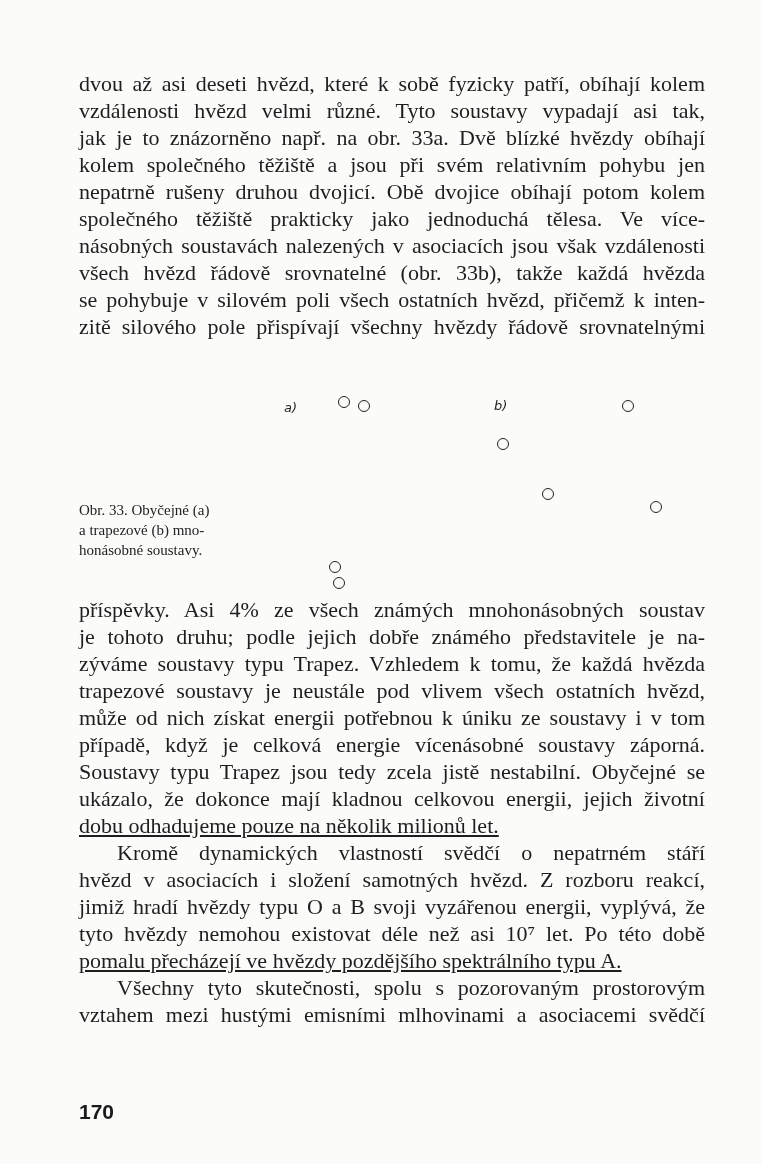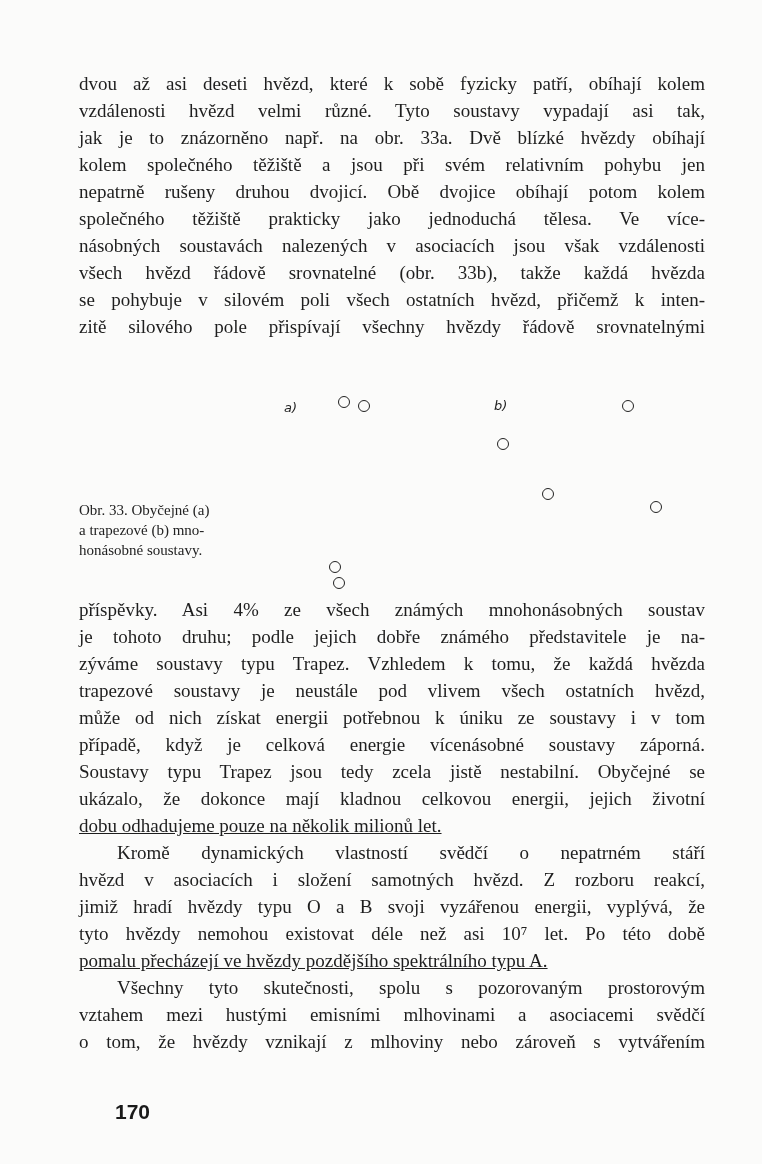--- a/index.html
+++ b/index.html
@@ -1,30 +1,30 @@
 <!DOCTYPE html>
 <html><head>
 <meta charset="utf-8">
 <style>
   html, body { margin: 0; padding: 0; }
   body {
     width: 762px; height: 1164px; background: #fbfbfa; position: relative; overflow: hidden;
     font-family: "Liberation Serif", "DejaVu Serif", serif; color: #1e1e1e;
   }
-  .text-block { position: absolute; left: 79px; width: 626px; font-size: 19px; line-height: 27px; }
+  .text-block { position: absolute; left: 79px; width: 626px; font-size: 22px; line-height: 27px; }
   .line { display: block; white-space: nowrap; text-align: justify; text-align-last: justify; height: 27px; }
   .line.last { text-align-last: left; text-decoration: underline; }
   .line.indent { text-indent: 38px; }
   #block1 { top: 70px; }
   #block2 { top: 596px; }
   .caption { position: absolute; left: 79px; top: 500px; font-size: 15px; line-height: 20px; color: #222; }
   .caption span { display: block; white-space: nowrap; }
   .fig-label { position: absolute; font-family: "DejaVu Sans", sans-serif; font-style: italic; font-size: 13px; color: #222; }
   .star { position: absolute; width: 12px; height: 12px; border: 1.6px solid #222; border-radius: 50%; box-sizing: border-box; }
-  .page-number { position: absolute; left: 79px; top: 1100px; font-family: "Liberation Sans", sans-serif; font-weight: bold; font-size: 21px; color: #1a1a1a; margin-left: 36px; }
+  .page-number { position: absolute; left: 79px; top: 1100px; font-family: "Liberation Sans", sans-serif; font-weight: bold; font-size: 21px; color: #1a1a1a; }
 </style>
 </head>
 <body>
 
 <div id="block1" class="text-block">
     <span class="line">dvou až asi deseti hvězd, které k sobě fyzicky patří, obíhají kolem</span>
     <span class="line">vzdálenosti hvězd velmi různé. Tyto soustavy vypadají asi tak,</span>
     <span class="line">jak je to znázorněno např. na obr. 33a. Dvě blízké hvězdy obíhají</span>
     <span class="line">kolem společného těžiště a jsou při svém relativním pohybu jen</span>
     <span class="line">nepatrně rušeny druhou dvojicí. Obě dvojice obíhají potom kolem</span>
@@ -66,16 +66,15 @@
     <span class="line">Soustavy typu Trapez jsou tedy zcela jistě nestabilní. Obyčejné se</span>
     <span class="line">ukázalo, že dokonce mají kladnou celkovou energii, jejich životní</span>
     <span class="line last">dobu odhadujeme pouze na několik milionů let.</span>
     <span class="line indent">Kromě dynamických vlastností svědčí o nepatrném stáří</span>
     <span class="line">hvězd v asociacích i složení samotných hvězd. Z rozboru reakcí,</span>
     <span class="line">jimiž hradí hvězdy typu O a B svoji vyzářenou energii, vyplývá, že</span>
     <span class="line">tyto hvězdy nemohou existovat déle než asi 10⁷ let. Po této době</span>
     <span class="line last">pomalu přecházejí ve hvězdy pozdějšího spektrálního typu A.</span>
     <span class="line indent">Všechny tyto skutečnosti, spolu s pozorovaným prostorovým</span>
     <span class="line">vztahem mezi hustými emisními mlhovinami a asociacemi svědčí</span>
-    <span class="line">o tom, že hvězdy vznikají z mlhoviny nebo zároveň s vytvářením</span>
   </div>
 
 <div class="page-number">170</div>
 
 </body></html>

